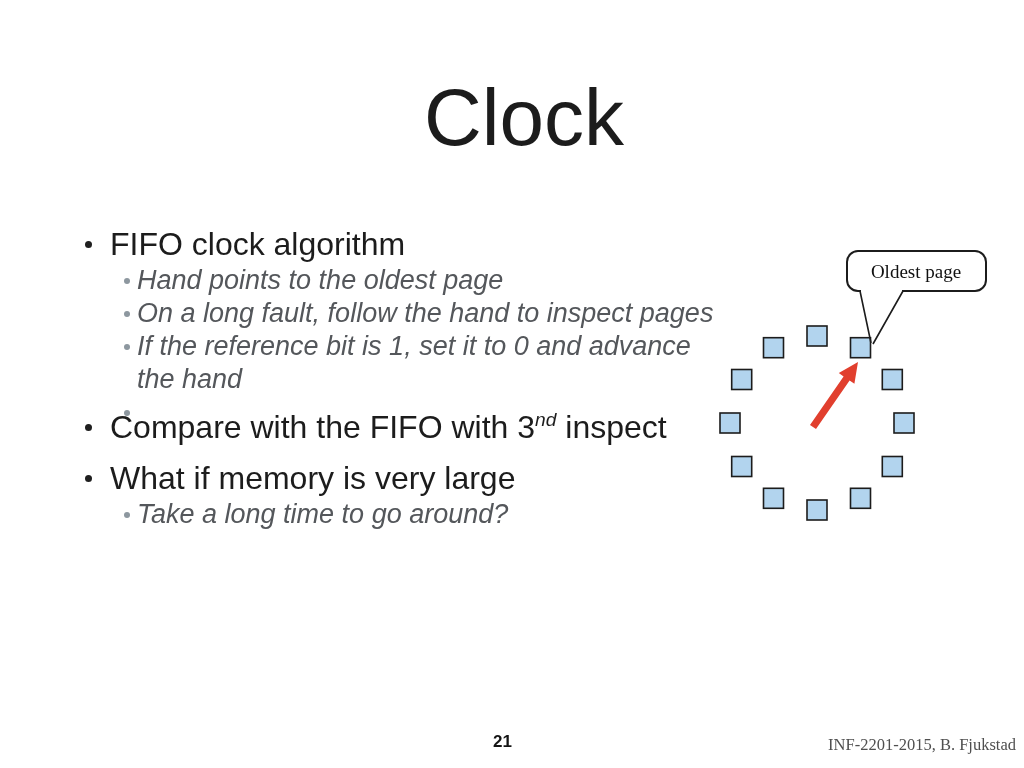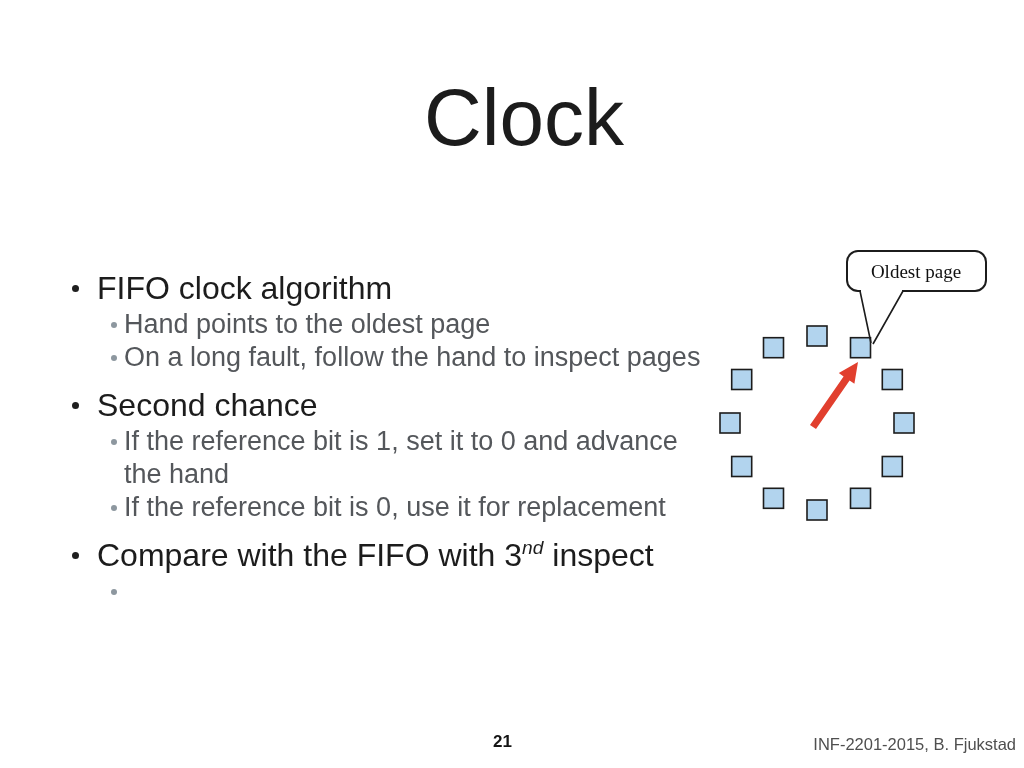--- a/index.html
+++ b/index.html
@@ -21,50 +21,51 @@
 
   .slide-title{
     position:absolute;top:76px;left:12px;width:100%;
     text-align:center;
     font-size:80px;line-height:1.05;font-weight:400;
     color:var(--text_primary);
     letter-spacing:0px;
   }
 
   .content{
-    position:absolute;left:64px;top:224px;width:665px;margin-top:44px;
+    position:absolute;left:77px;top:224px;width:665px;
   }
   .item{position:relative;box-sizing:border-box;}
   .item.l1{
     font-size:32px;line-height:40px;
     color:var(--text_primary);
     padding-left:33px;
     margin-top:11px;
   }
   .content .item.l1:first-child{margin-top:0;}
   .item.l2{
     font-size:27px;line-height:33px;
     color:var(--text_secondary);
     padding-left:60px;
     width:648px;
+    font-style:italic;
   }
   .dot{position:absolute;border-radius:50%;}
   .l1 .dot{left:8px;top:17px;width:7px;height:7px;background:var(--bullet_primary);}
   .l2 .dot{left:47px;top:14px;width:6px;height:6px;background:var(--bullet_secondary);}
   sup{font-size:60%;line-height:0;font-style:italic;}
 
   .clock-svg{position:absolute;left:694px;top:238px;}
 
   .page-number{
     position:absolute;left:493px;top:732px;
     font-size:17px;font-weight:700;color:var(--page_number);
   }
   .footer-text{
     position:absolute;right:8px;top:735px;
-    font-size:16.5px;color:var(--footer_gray);
+    font-size:16.5px;color:var(--footer_gray);font-family:Liberation Serif, serif;
   }
 </style>
 </head>
 <body>
 
 <div class="slide">
 
   <div class="slide-title">Clock</div>
 
   <div class="content">
@@ -73,38 +74,38 @@
       <span>FIFO clock algorithm</span>
     </div>
     <div class="item l2">
       <span class="dot"></span>
       <span>Hand points to the oldest page</span>
     </div>
     <div class="item l2">
       <span class="dot"></span>
       <span>On a long fault, follow the hand to inspect pages</span>
     </div>
-    <div class="item l1">
-      <span class="dot"></span>
-      <span>Second chance</span>
-    </div>
     <div class="item l2">
       <span class="dot"></span>
       <span>If the reference bit is 1, set it to 0 and advance the hand</span>
     </div>
     <div class="item l2">
       <span class="dot"></span>
-      <span>If the reference bit is 0, use it for replacement</span>
     </div>
     <div class="item l1">
       <span class="dot"></span>
       <span>Compare with the FIFO with 3</span><sup>nd</sup><span> inspect</span>
     </div>
+    <div class="item l1">
+      <span class="dot"></span>
+      <span>What if memory is very large</span>
+    </div>
     <div class="item l2">
       <span class="dot"></span>
+      <span>Take a long time to go around?</span>
     </div>
   </div>
 
   <svg class="clock-svg" width="330" height="300" viewBox="694 238 330 300">
     <g id="squares-group">
         <rect x="807.0" y="326.0" width="20" height="20" fill="#b2d4ee" stroke="#1c1c1c" stroke-width="1.6"></rect>
         <rect x="850.5" y="337.7" width="20" height="20" fill="#b2d4ee" stroke="#1c1c1c" stroke-width="1.6"></rect>
         <rect x="882.3" y="369.5" width="20" height="20" fill="#b2d4ee" stroke="#1c1c1c" stroke-width="1.6"></rect>
         <rect x="894.0" y="413.0" width="20" height="20" fill="#b2d4ee" stroke="#1c1c1c" stroke-width="1.6"></rect>
         <rect x="882.3" y="456.5" width="20" height="20" fill="#b2d4ee" stroke="#1c1c1c" stroke-width="1.6"></rect>

